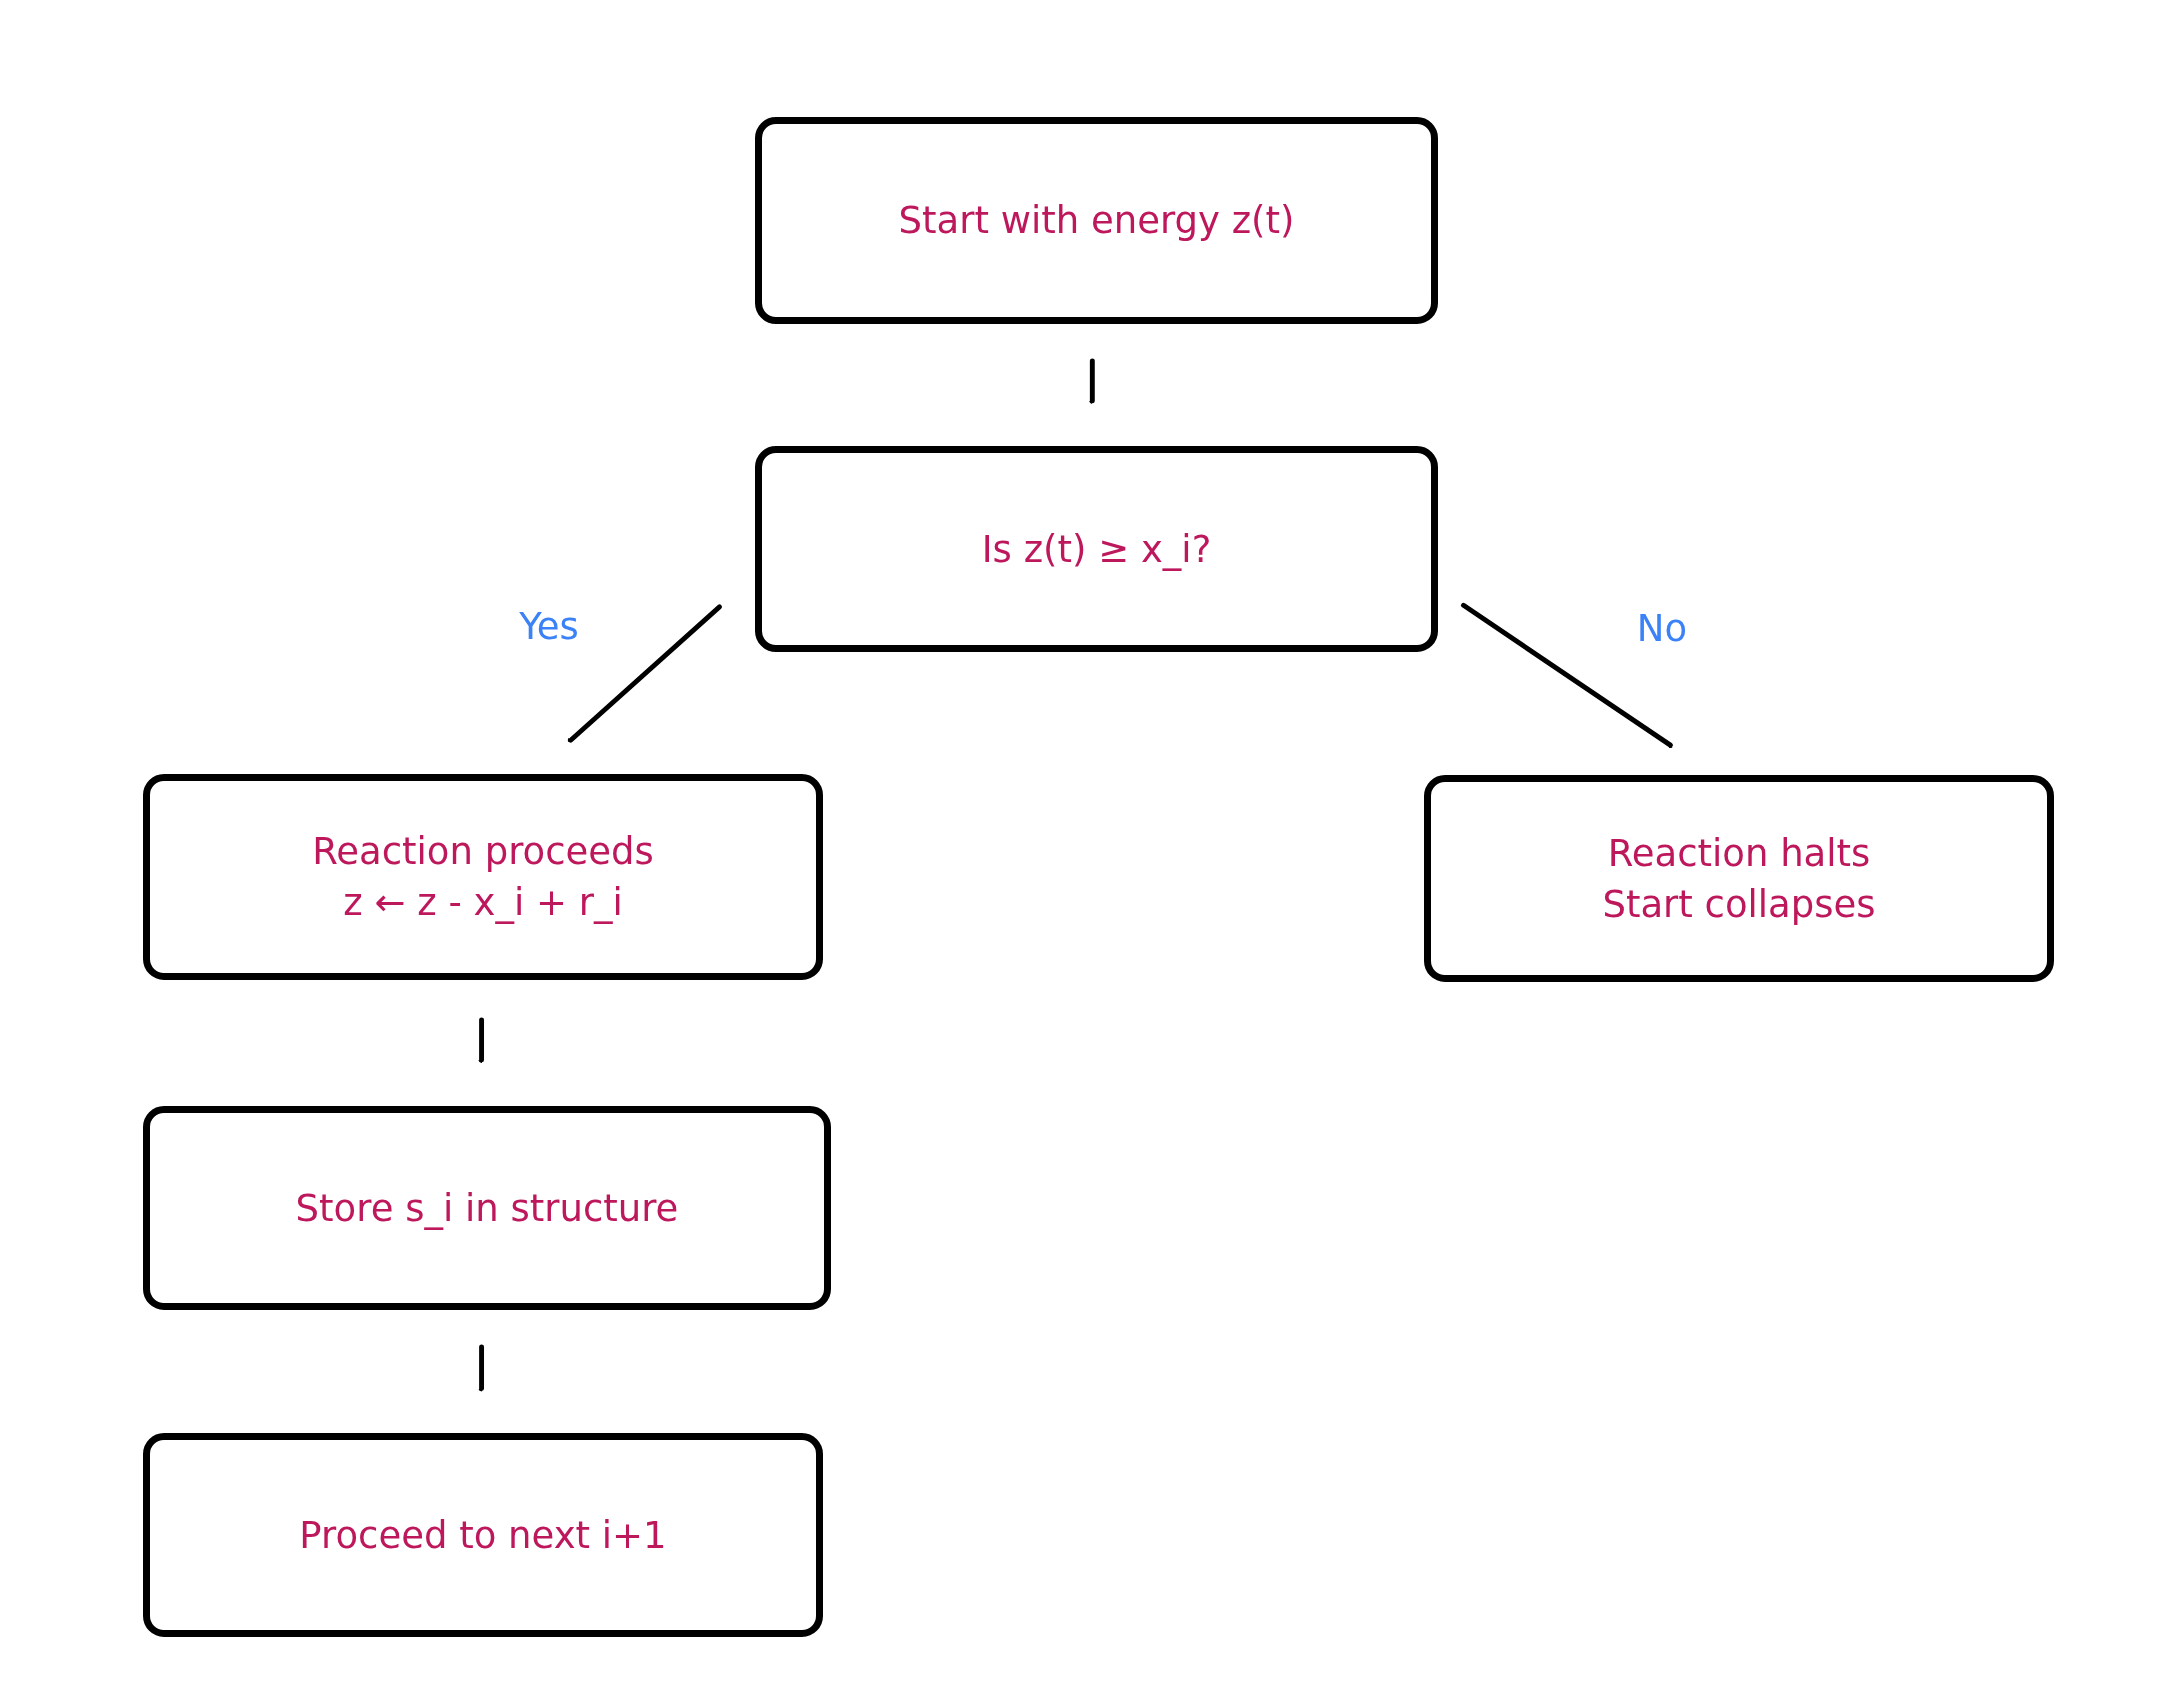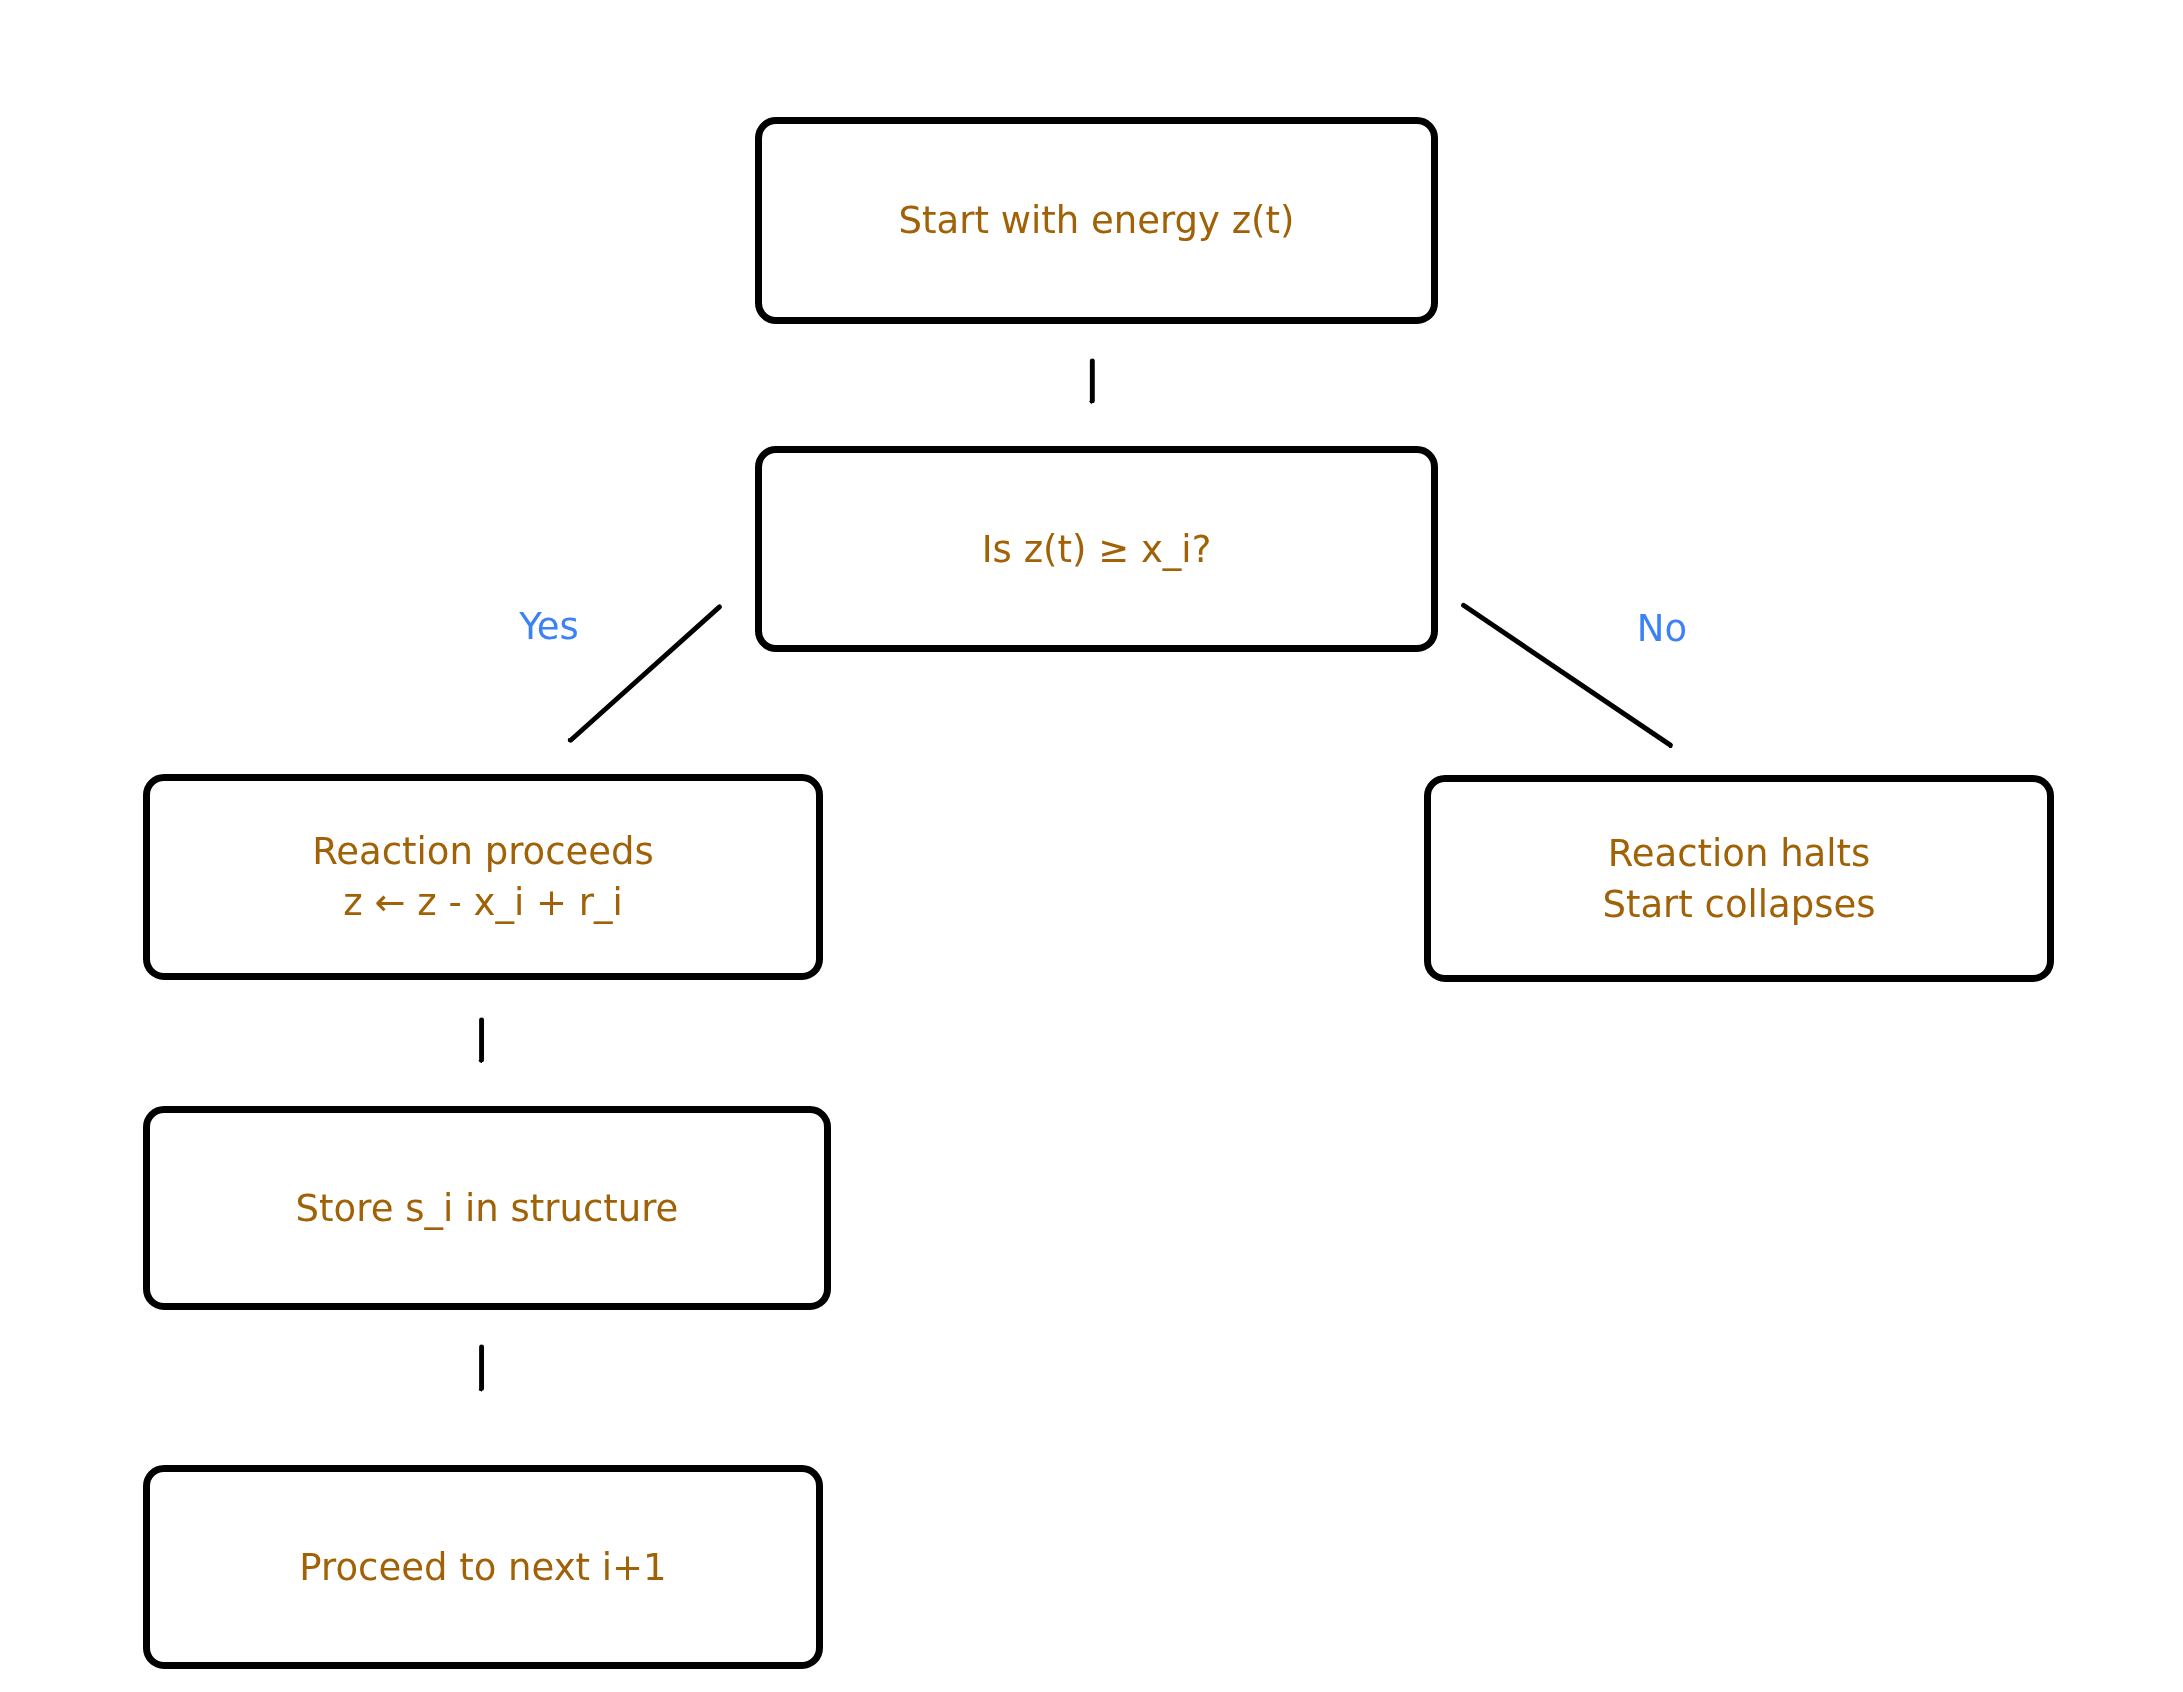--- a/index.html
+++ b/index.html
@@ -29,21 +29,21 @@
     background: #ffffff;
     border: 7.4px solid #000000;
     border-radius: 21px;
     display: flex;
     flex-direction: column;
     align-items: center;
     justify-content: center;
     text-align: center;
     font-size: 37px;
     line-height: 51px;
-    color: #a16207;
+    color: #be185d;
   }
   .node span {
     display: block;
     white-space: nowrap;
   }
   .edge-label {
     position: absolute;
     font-size: 37px;
     line-height: 37px;
     color: #3b82f6;
@@ -86,21 +86,21 @@
 
   <div class="node" style="left:1424px; top:775px; width:630px; height:207px;">
     <span>Reaction halts</span>
     <span>Start collapses</span>
   </div>
 
   <div class="node" style="left:143px; top:1106px; width:688px; height:204px;">
     <span>Store s_i in structure</span>
   </div>
 
-  <div class="node" style="left:143px; top:1433px; width:680px; height:204px;margin-top:32px;">
+  <div class="node" style="left:143px; top:1433px; width:680px; height:204px;">
     <span>Proceed to next i+1</span>
   </div>
 
   <div class="edge-label" style="left:549px; top:626px;">Yes</div>
 
   <div class="edge-label" style="left:1662px; top:628px;">No</div>
 
 </div>
 
 

